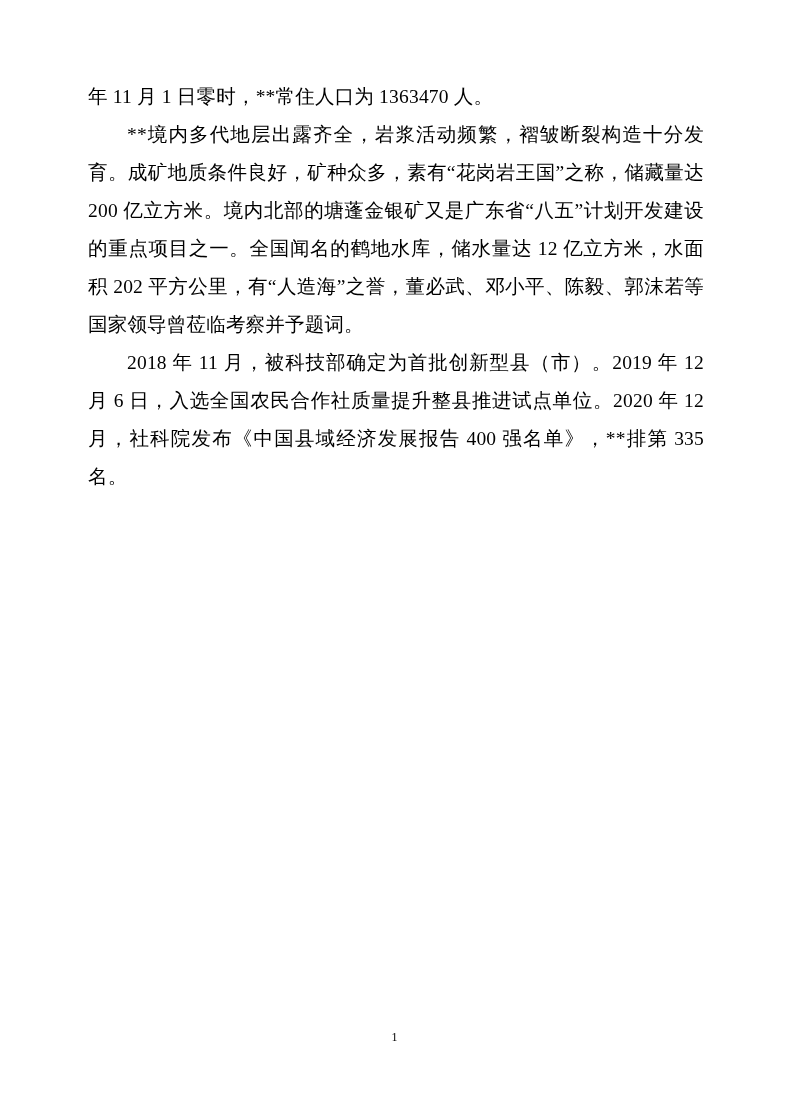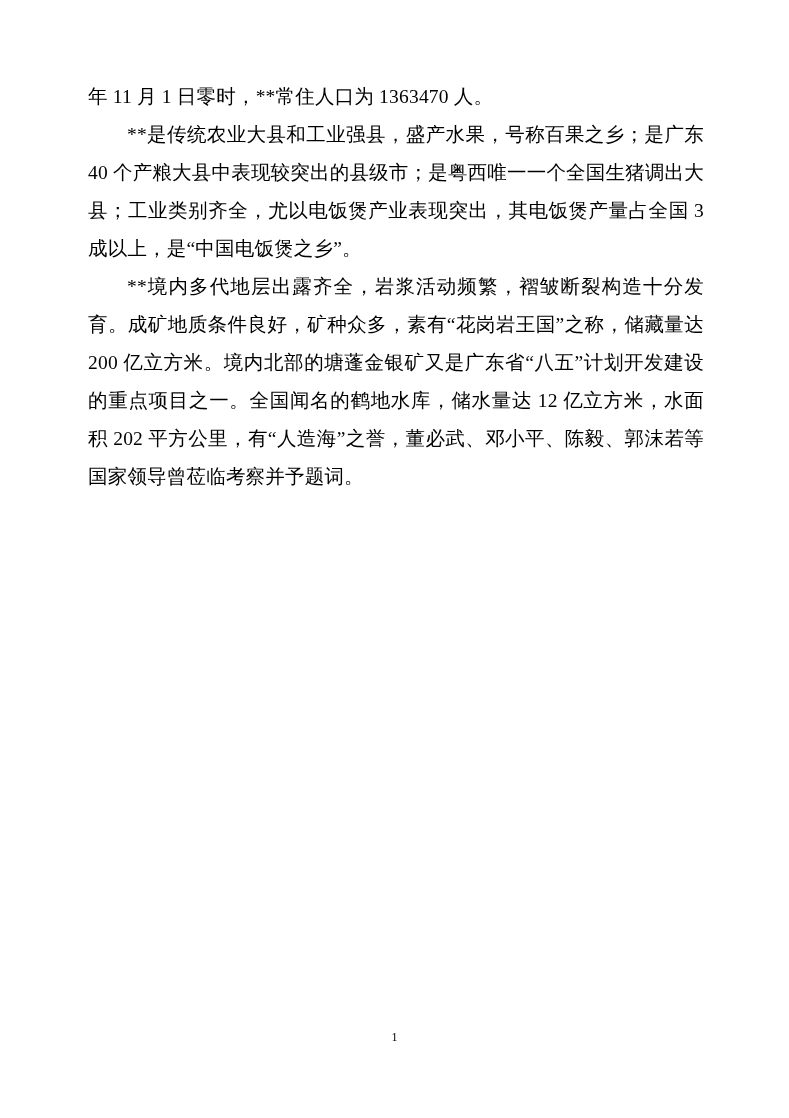--- a/index.html
+++ b/index.html
@@ -53,17 +53,17 @@
     color: #000;
     font-family: "Liberation Serif", "DejaVu Serif", serif;
   }
 </style>
 </head>
 <body>
 
 <div class="page">
   <div class="content">
     <p class="para">年 11 月 1 日零时，**常住人口为 1363470 人。</p>
-    <p class="para indent">**是传统农业大县和工业强县，盛产水果，号称百果之乡；是广东 40 个产粮大县中表现较突出的县级市；是粤西唯一一个全国生猪调出大县；工业类别齐全，尤以电饭煲产业表现突出，其电饭煲产量占全国 3 成以上，是“中国电饭煲之乡”。</p>
     <p class="para indent">**境内多代地层出露齐全，岩浆活动频繁，褶皱断裂构造十分发育。成矿地质条件良好，矿种众多，素有“花岗岩王国”之称，储藏量达 200 亿立方米。境内北部的塘蓬金银矿又是广东省“八五”计划开发建设的重点项目之一。全国闻名的鹤地水库，储水量达 12 亿立方米，水面积 202 平方公里，有“人造海”之誉，董必武、邓小平、陈毅、郭沫若等国家领导曾莅临考察并予题词。</p>
+    <p class="para indent">2018 年 11 月，被科技部确定为首批创新型县（市）。2019 年 12 月 6 日，入选全国农民合作社质量提升整县推进试点单位。2020 年 12 月，社科院发布《中国县域经济发展报告 400 强名单》，**排第 335 名。</p>
   </div>
   <div class="footer">1</div>
 </div>
 
 </body></html>

